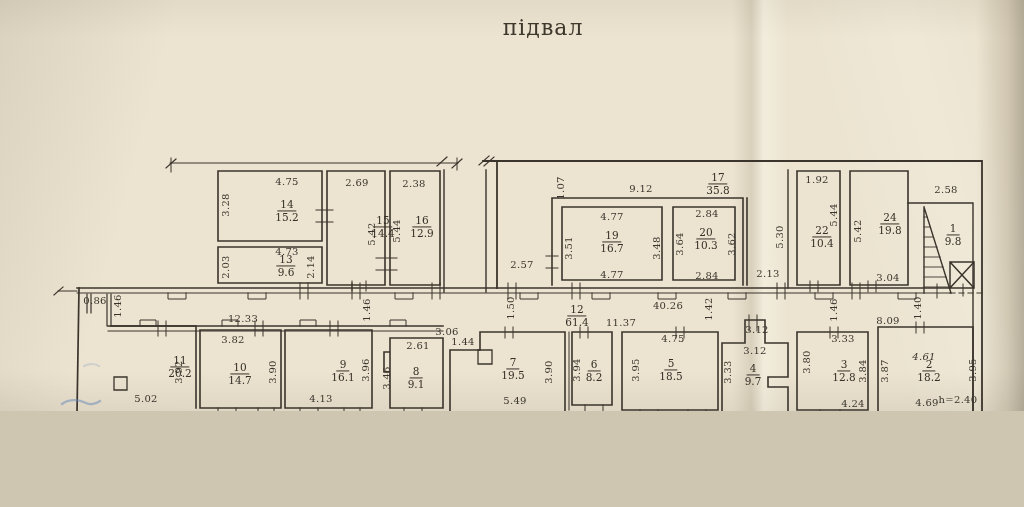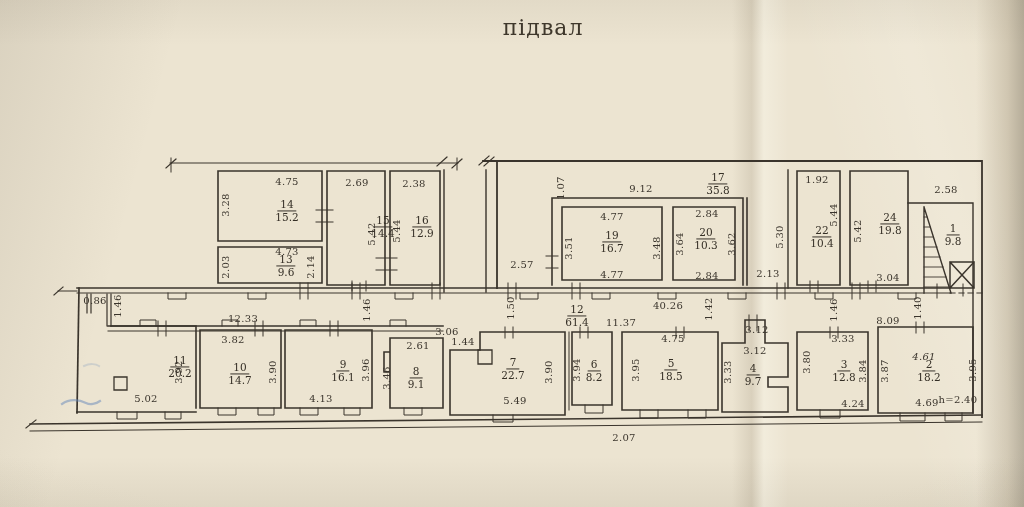--- a/index.html
+++ b/index.html
@@ -1,17 +1,17 @@
 <!DOCTYPE html>
 <html><head>
 <meta charset="utf-8">
 <style>
   html,body{margin:0;padding:0;background:#cfc6b1;}
   .paper{
-    position:relative;width:1024px;height:507px;overflow:hidden;
+    position:relative;width:1024px;height:411px;overflow:hidden;
     font-family:"DejaVu Serif",serif;color:#3a342c;
     background:
       linear-gradient(105deg, rgba(60,50,35,.10), rgba(0,0,0,0) 16%),
       linear-gradient(90deg, rgba(0,0,0,0) 71.5%, rgba(110,95,70,.15) 73.4%, rgba(255,255,245,.30) 74.6%, rgba(0,0,0,0) 77%),
       linear-gradient(90deg, rgba(0,0,0,0) 95.3%, rgba(137,122,95,.28) 98.4%, rgba(92,82,62,.38) 100%),
       linear-gradient(0deg, rgba(70,60,40,.08), rgba(0,0,0,0) 10%),
       linear-gradient(180deg, rgba(70,60,40,.06), rgba(0,0,0,0) 9%),
       linear-gradient(75deg, rgba(0,0,0,0) 80%, rgba(255,255,248,.16) 89%, rgba(0,0,0,0) 96%),
       radial-gradient(130% 110% at 50% 45%, #ece4d1 55%, #ded5c0 100%);
   }
@@ -186,21 +186,21 @@
       <div class="frac" style="left: 343px; top: 371px;">
         <span class="n">9</span>
         <span class="d">16.1</span>
       </div>
       <div class="frac" style="left: 416px; top: 378px;">
         <span class="n">8</span>
         <span class="d">9.1</span>
       </div>
       <div class="frac" style="left: 513px; top: 369px;">
         <span class="n">7</span>
-        <span class="d">22.7</span>
+        <span class="d">19.5</span>
       </div>
       <div class="frac" style="left: 594px; top: 371px;">
         <span class="n">6</span>
         <span class="d">8.2</span>
       </div>
       <div class="frac" style="left: 671px; top: 370px;">
         <span class="n">5</span>
         <span class="d">18.5</span>
       </div>
       <div class="frac" style="left: 753px; top: 375px;">

